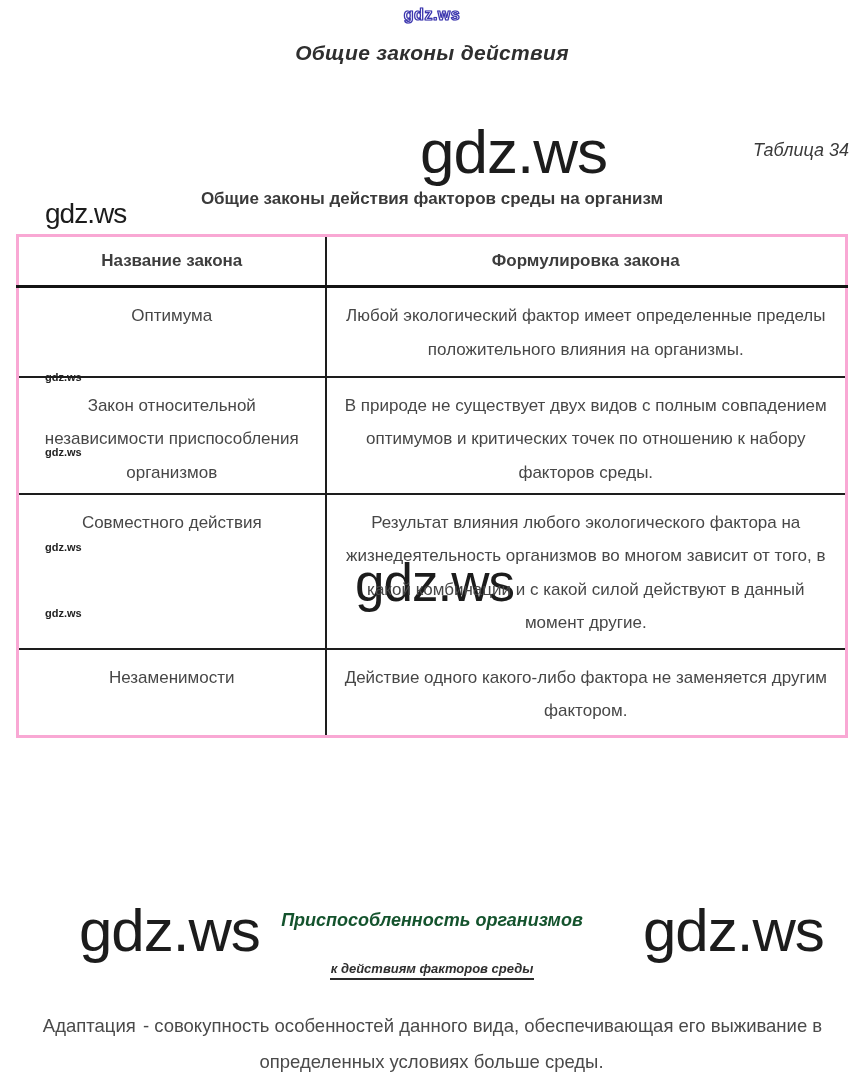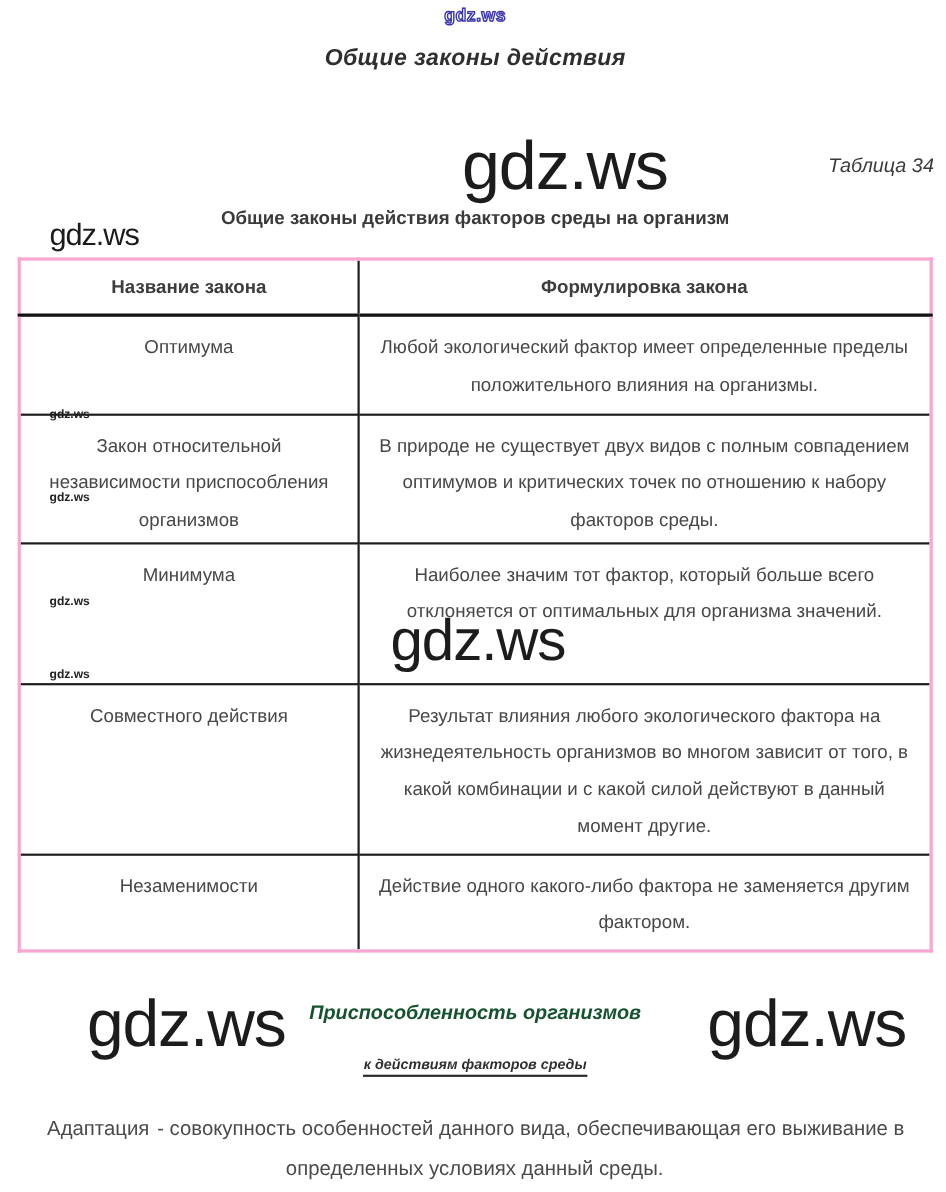--- a/index.html
+++ b/index.html
@@ -123,38 +123,34 @@
     </thead>
     <tbody>
       <tr class="r1">
         <td>Оптимума</td>
         <td>Любой экологический фактор имеет определенные пределы положительного влияния на организмы.</td>
       </tr>
       <tr class="r2">
         <td>Закон относительной независимости приспособления организмов</td>
         <td>В природе не существует двух видов с полным совпадением оптимумов и критических точек по отношению к набору факторов среды.</td>
       </tr>
-      <tr class="r3">
-        <td>Минимума</td>
-        <td>Наиболее значим тот фактор, который больше всего отклоняется от оптимальных для организма значений.</td>
-      </tr>
       <tr class="r4">
         <td>Совместного действия</td>
         <td>Результат влияния любого экологического фактора на жизнедеятельность организмов во многом зависит от того, в какой комбинации и с какой силой действуют в данный момент другие.</td>
       </tr>
       <tr class="r5">
         <td>Незаменимости</td>
         <td>Действие одного какого-либо фактора не заменяется другим фактором.</td>
       </tr>
     </tbody>
   </table>
 
   <div class="s2-line1">Приспособленность организмов</div>
   <div class="s2-line2-wrap">
     <span class="s2-line2">к действиям факторов среды</span>
   </div>
 
   <div class="footer">
     <span class="term">Адаптация</span>
-    <span>- совокупность особенностей данного вида, обеспечивающая его выживание в определенных условиях данный среды.</span>
+    <span>- совокупность особенностей данного вида, обеспечивающая его выживание в определенных условиях больше среды.</span>
   </div>
 
 </div>
 
 </body></html>

